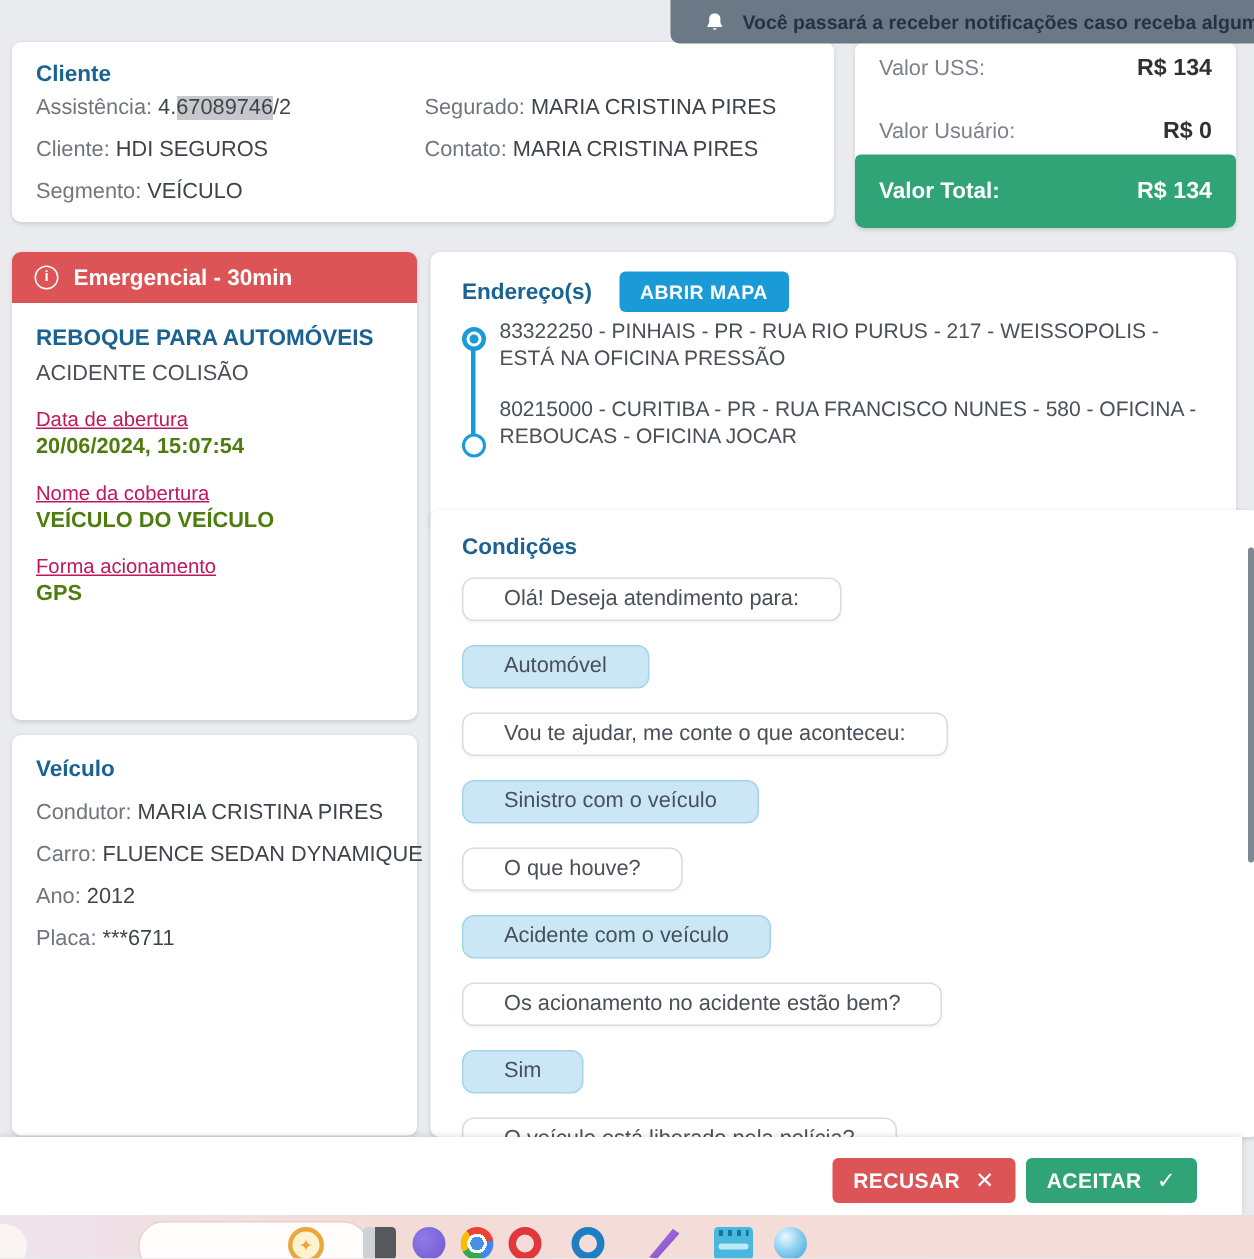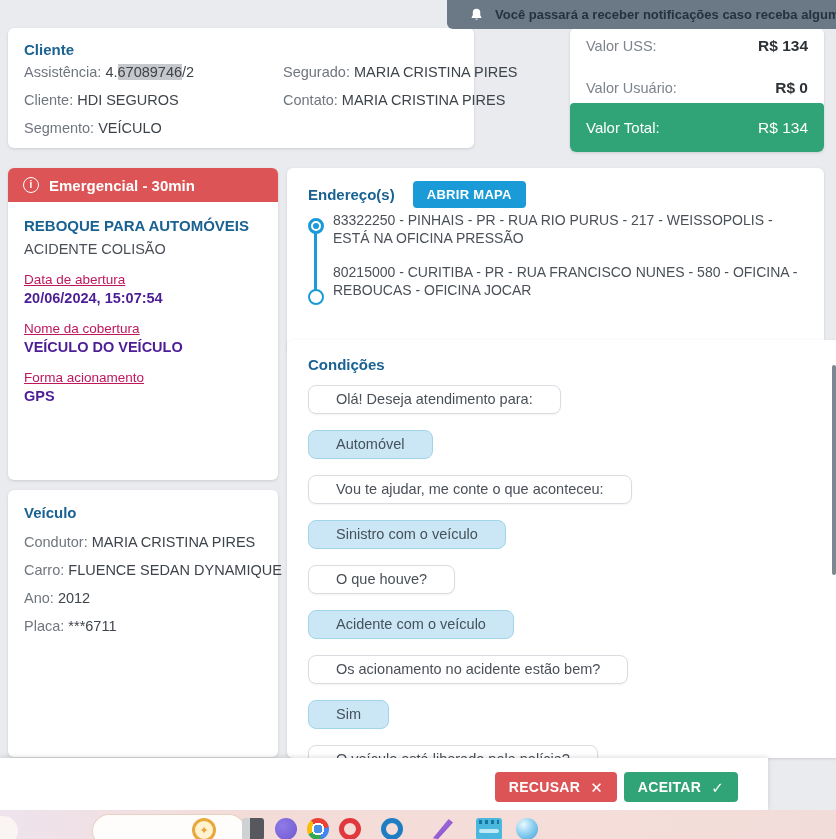--- a/index.html
+++ b/index.html
@@ -14,60 +14,60 @@
   
   .notif {
     position:absolute; left:447px; top:0; width:389px; height:29px; z-index:20;
     background:#6b7885; border-radius:0 0 0 6px;
     display:flex; align-items:center; gap:11px; padding-left:22px; box-sizing:border-box;
     color:#25323f; font-weight:bold; font-size:13px; white-space:nowrap; overflow:hidden;
   }
   .notif svg { flex:0 0 auto; }
 
   
-  #client-card { left:8px; top:28px; width:466px; height:120px; padding:13px 16px; box-sizing:border-box; }
+  #client-card { left:8px; top:28px; width:548px; height:120px; padding:13px 16px; box-sizing:border-box; }
   .card-title { color:#1a6292; font-weight:bold; font-size:15px; }
   .client-grid { display:grid; grid-template-columns:245px 1fr; column-gap:14px; }
   .row { font-size:14.5px; line-height:28px; color:#3e444b; white-space:nowrap; }
   .row .lbl { color:#70767e; }
   .hl { background:#c6c8cb; }
   .link { color:#1a9bd7; cursor:pointer; }
 
   
   #values-card { left:570px; top:28px; width:254px; height:124px; }
   .val-rows { padding:8px 16px 0; }
   .val-row { display:flex; justify-content:space-between; align-items:center; height:20px; margin-bottom:22px; }
   .val-row .v-lbl { color:#7d838c; font-size:14.5px; }
   .val-row .v-val { color:#2d3237; font-weight:bold; font-size:15.5px; }
   .val-total {
     position:absolute; left:0; right:0; bottom:0; height:49px;
     background:#31a477; border-radius:4px 4px 6px 6px;
     display:flex; justify-content:space-between; align-items:center; padding:0 16px;
-    color:#fff; font-weight:normal; font-size:15px;
+    color:#fff; font-weight:bold; font-size:15px;
   }
   .val-total .v-val { font-size:15.5px; }
 
   
   #service-card { left:8px; top:168px; width:270px; height:312px; }
   .svc-banner {
     height:34px; background:#dc5455; border-radius:6px 6px 0 0;
     display:flex; align-items:center; gap:10px; padding:0 15px;
     color:#fff; font-weight:bold; font-size:15px;
   }
   .info-icon {
     width:16px; height:16px; border:1.5px solid #fff; border-radius:50%; box-sizing:border-box;
     display:flex; align-items:center; justify-content:center;
     font-size:10px; font-weight:bold; line-height:1;
   }
   .svc-body { padding:15px 16px 0; }
   .svc-name { color:#1a6292; font-weight:bold; font-size:15px; }
   .svc-type { color:#4a5058; font-size:14.5px; margin-top:7px; }
   .svc-field { margin-top:15px; }
   .svc-field .f-label { color:#be185d; font-size:13.5px;text-decoration:underline; }
-  .svc-field .f-value { color:#4c1d95; font-weight:bold; font-size:14.5px; margin-top:3px; }
+  .svc-field .f-value { color:#4d7c0f; font-weight:bold; font-size:14.5px; margin-top:3px; }
 
   
   #vehicle-card { left:8px; top:490px; width:270px; height:267px; padding:14px 16px; box-sizing:border-box; }
   #vehicle-card .rows { margin-top:7px; }
 
   
   #addresses-card { left:287px; top:168px; width:537px; height:186px; }
   .addr-header { display:flex; align-items:center; gap:18px; padding:13px 0 0 21px; }
   .map-btn {
     background:#1a9bd7; color:#fff; font-weight:bold; font-size:13px; letter-spacing:.3px;
@@ -93,21 +93,21 @@
   .bubbles { margin-top:12px; }
   .bubble {
     display:table; padding:5px 27px; border-radius:8px;
     font-size:14.5px; line-height:17px; margin-bottom:16px; white-space:nowrap;
   }
   .bubble.question { background:#fff; border:1px solid #d9dce1; color:#4a5058; box-shadow:0 1px 2px rgba(0,0,0,.05); }
   .bubble.answer   { background:#cbe7f5; border:1px solid #a2d4ea; color:#46515b; }
   .cond-scroll-thumb { position:absolute; right:4px; top:25px; width:4px; height:210px; background:#7e8893; border-radius:2px; cursor:pointer; }
 
   
-  #footer-bar { position:absolute; left:0; top:758px; width:768px; height:52px; background:#fff; box-shadow:0 -1px 5px rgba(0,0,0,.13); z-index:10; }
+  #footer-bar { position:absolute; left:0; top:758px; width:828px; height:52px; background:#fff; box-shadow:0 -1px 5px rgba(0,0,0,.13); z-index:10; }
   .action-btn {
     position:absolute; top:14px; height:30px; border:none; border-radius:4px;
     color:#fff; font-weight:bold; font-size:14px; letter-spacing:.3px;
     display:flex; align-items:center; gap:10px; padding:0 14px; font-family:inherit; cursor:pointer;
   }
   #reject-btn { right:151px; background:#dc5455; }
   #accept-btn { right:30px;  background:#31a477; }
   .btn-icon { font-size:15px; line-height:1; }
 
   

